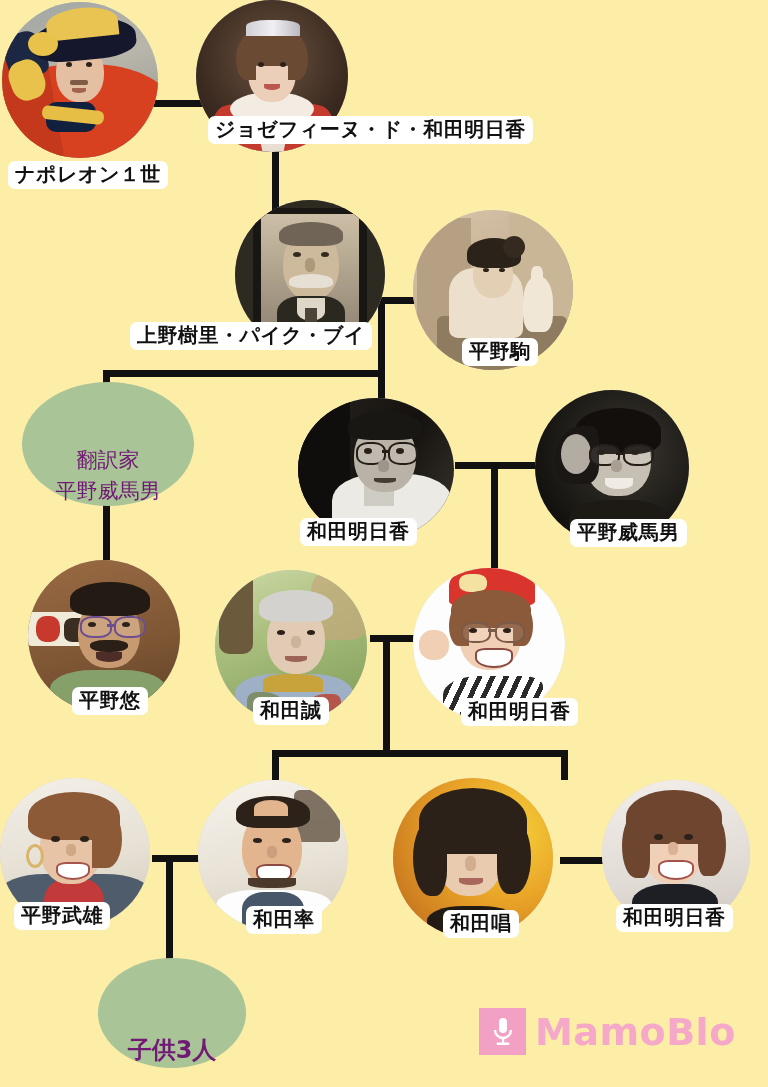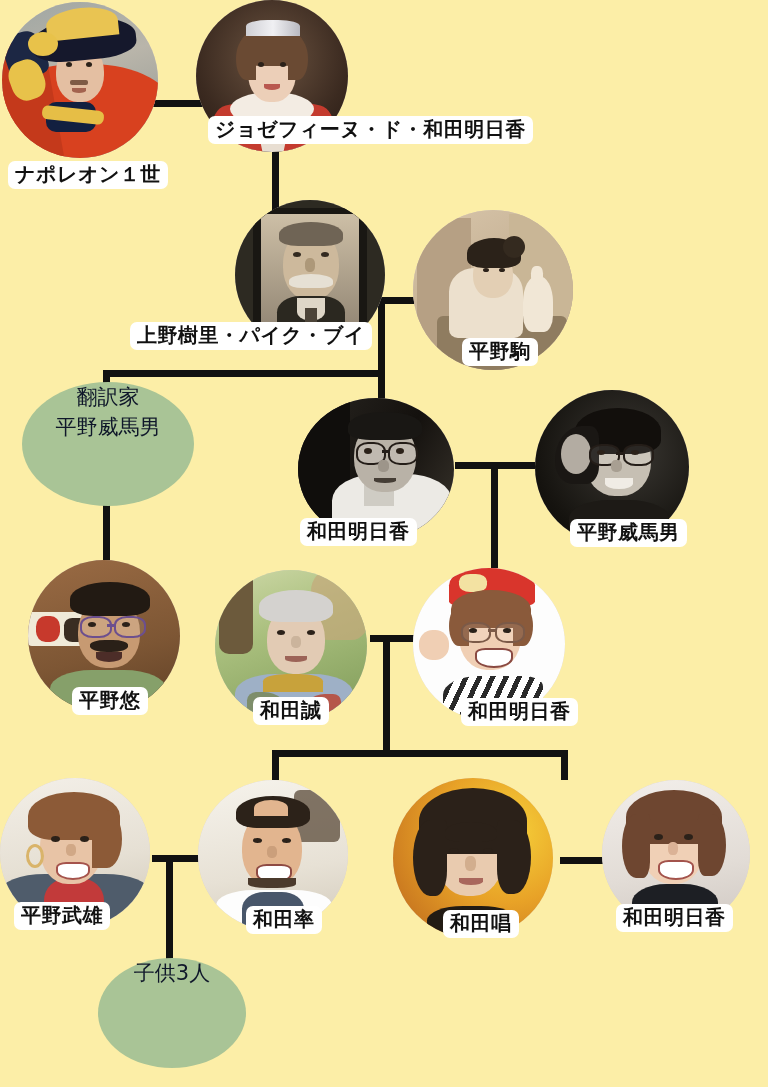--- a/index.html
+++ b/index.html
@@ -40,22 +40,22 @@
     white-space:nowrap;
     line-height:1.15;
     letter-spacing:.5px;
     font-family:"DejaVu Sans","Liberation Sans",sans-serif;
   }
 
   
   .greenball{
     position:absolute;z-index:3;
     background:#a9c496;border-radius:50%;
-    display:flex;align-items:flex-start;justify-content:center;
-    text-align:center;color:#0f172a;
+    display:flex;align-items:flex-end;justify-content:center;
+    text-align:center;color:#701a75;
     font-family:"DejaVu Sans","Liberation Sans",sans-serif;
   }
   .greenball .gtxt{line-height:1.45;}
 
   
   #logo{position:absolute;z-index:7;display:flex;align-items:center;}
   #logo .mk{
     width:47px;height:47px;background:#f2a0c3;
     display:flex;align-items:center;justify-content:center;
   }
@@ -340,17 +340,28 @@
       <div class="eye" style="left:52px;top:54px;width:9px;height:6px;"></div>
       <div class="eye" style="left:82px;top:54px;width:9px;height:6px;"></div>
       <div style="position:absolute;left:66px;top:62px;width:10px;height:13px;background:#dbb296;border-radius:40%;"></div>
       <div style="position:absolute;left:56px;top:80px;width:32px;height:16px;background:#fff;border:2px solid #a3534c;border-radius:30% 30% 50% 50%;"></div>
       <div style="position:absolute;left:30px;top:104px;width:86px;height:46px;background:#1d1f24;border-radius:40% 40% 0 0;"></div>
     </div>
     <div class="lab" style="left:14px;top:124px;font-size:20px;">和田明日香</div>
   </div>
 
   <div class="greenball" style="left:98px;top:958px;width:148px;height:110px;">
-    <div class="gtxt" style="font-size:21px;font-weight:normal;">子供3人</div>
-  </div>
-
+    <div class="gtxt" style="font-size:24px;font-weight:bold;">子供3人</div>
+  </div>
+
+  <div id="logo" style="left:479px;top:1008px;">
+    <div class="mk">
+      <svg width="26" height="32" viewBox="0 0 26 32" aria-hidden="true">
+        <rect x="9" y="2" width="8" height="15" rx="4" fill="#ffffff"></rect>
+        <path d="M5 14 a8 8 0 0 0 16 0" stroke="#ffffff" stroke-width="2.4" fill="none"></path>
+        <rect x="12" y="21" width="2.2" height="6" fill="#ffffff"></rect>
+        <rect x="6.5" y="26.5" width="13" height="2.6" rx="1.3" fill="#ffffff"></rect>
+      </svg>
+    </div>
+    <div class="word">MamoBlo</div>
+  </div>
 
 </div>
 
 </body></html>

